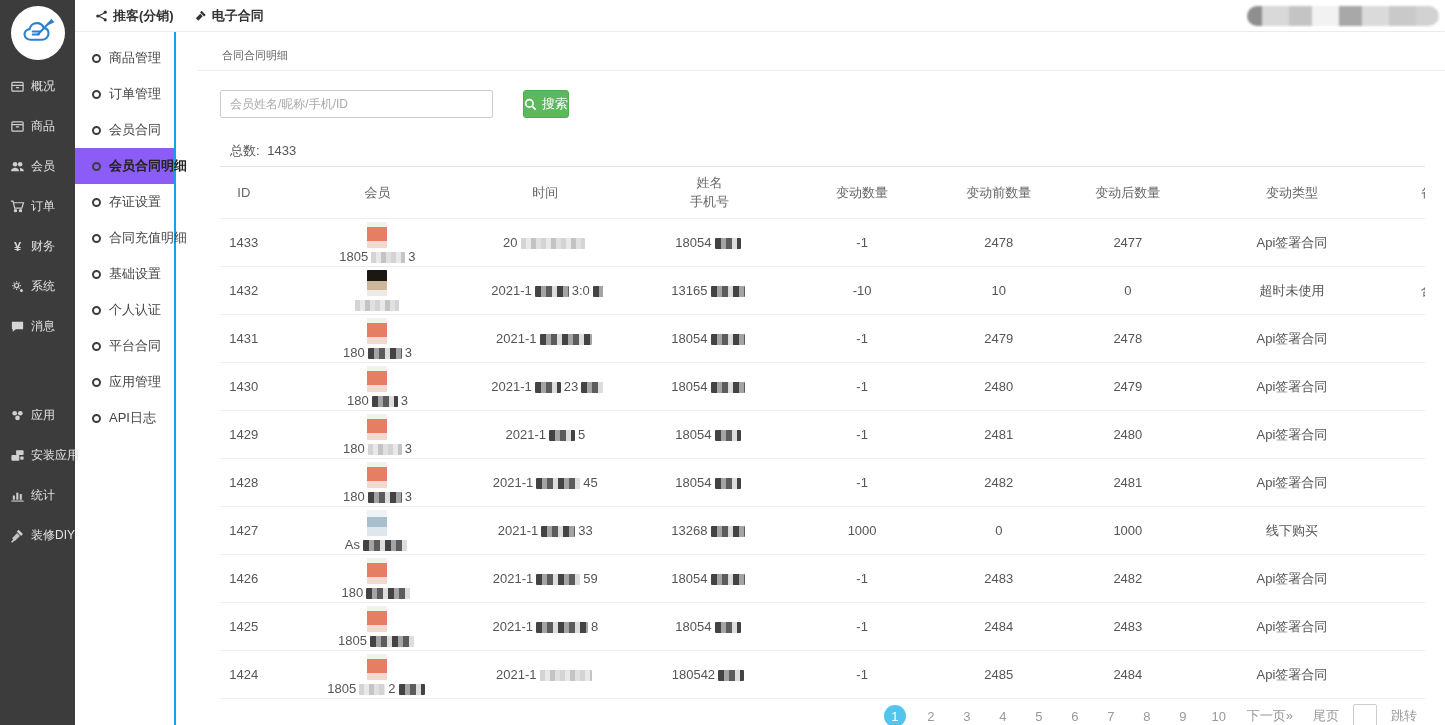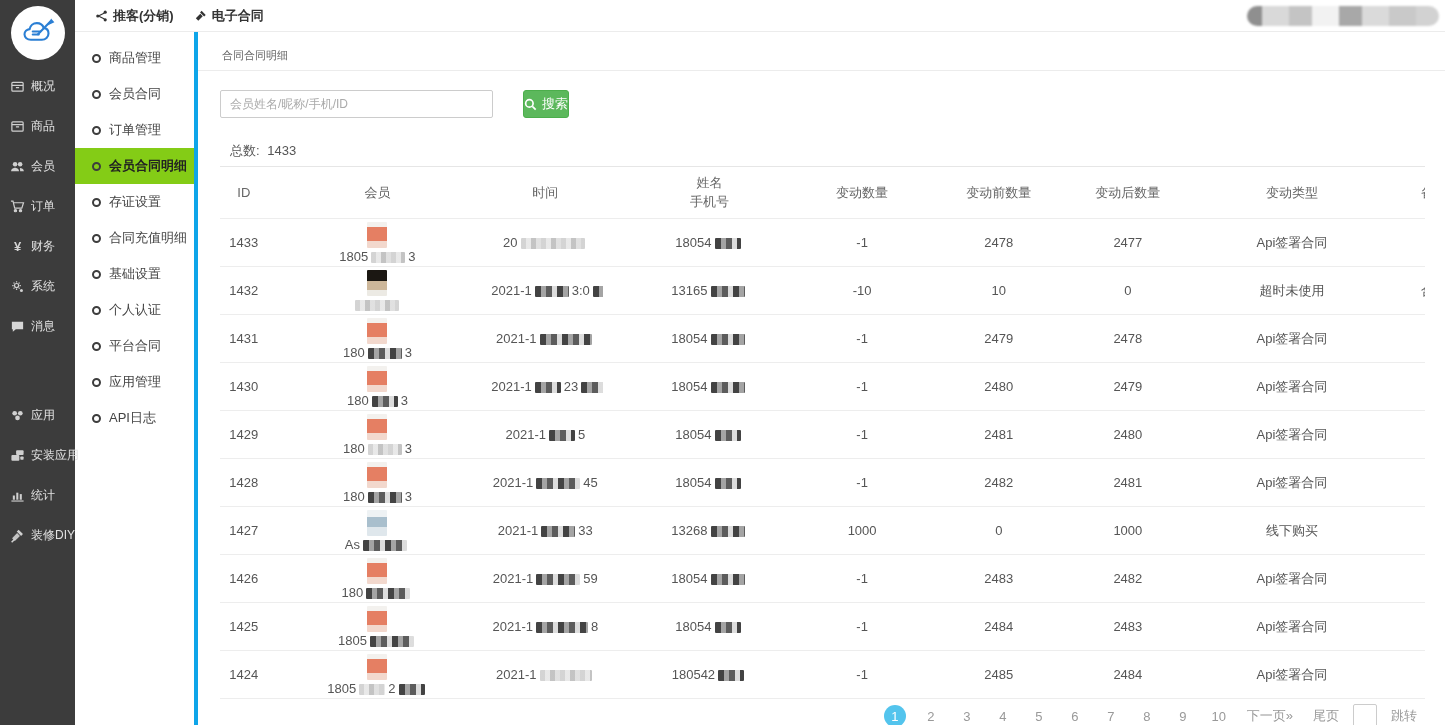--- a/index.html
+++ b/index.html
@@ -16,24 +16,24 @@
   .glyph-icon { width:15px; text-align:center; color:#d4d4d4; font-weight:bold; font-size:13px; display:inline-block; }
 
   
   .topbar { position:absolute; left:75px; top:0; right:0; height:32px; background:#fff; border-bottom:1px solid #ececec; display:flex; align-items:center; z-index:4; }
   .top-tab { display:flex; align-items:center; gap:5px; margin-left:20px; font-size:13px; font-weight:bold; color:#333; cursor:pointer; }
   .user-blur { position:absolute; right:6px; top:6px; width:192px; height:20px; border-radius:10px;
     background:linear-gradient(90deg,#8f8f8f 0 8%,#d9d9d9 8% 22%,#c4c4c4 22% 34%,#f2f2f2 34% 48%,#a8a8a8 48% 60%,#dadada 60% 74%,#c9c9c9 74% 88%,#d2d2d2 88%);
     filter:blur(1px); }
 
   
-  .submenu { position:absolute; left:75px; top:32px; width:123px; bottom:0; background:#fff; border-right:4px solid #0ea5e9; padding-top:8px; z-index:3; }
+  .submenu { position:absolute; left:75px; top:32px; width:101px; bottom:0; background:#fff; border-right:2px solid #0ea5e9; padding-top:8px; z-index:3; }
   .sub-item { display:flex; align-items:center; gap:8px; height:36px; padding-left:17px; color:#444; font-size:13px; cursor:pointer; white-space:nowrap; }
   .sub-item .bullet { width:9px; height:9px; border:2px solid #3d3d3d; border-radius:50%; flex:0 0 auto; }
-  .sub-item.active { background:#84cc16; font-weight:bold; color:#222; }
+  .sub-item.active { background:#8b5cf6; font-weight:bold; color:#222; }
 
   
   .content { position:absolute; left:198px; top:32px; right:0; bottom:0; background:#fff; }
   .page-title { position:absolute; left:24px; top:16px; color:#666; font-size:11px; }
   .title-divider { position:absolute; left:0; right:0; top:38px; border-top:1px solid #ececec; }
   .search-row { position:absolute; left:22px; top:58px; display:flex; align-items:center; }
   .search-input { width:273px; height:28px; border:1px solid #ccc; border-radius:2px; padding:0 9px; font-size:12px; color:#555; outline:none; font-family:inherit; }
   .search-input::placeholder { color:#aaa; }
   .search-btn { margin-left:30px; height:28px; padding:0 0; background:#5cb85c; border:1px solid #4cae4c; border-radius:3px; color:#fff; font-size:13px; display:flex; align-items:center; gap:5px; cursor:pointer; font-family:inherit; }
   .total-row { position:absolute; left:24px; top:110px; color:#555; font-size:13px; }
@@ -198,25 +198,25 @@
   <div class="user-blur"></div>
 </div>
 
 <div class="submenu">
   <div class="sub-item">
       <span class="bullet"></span>
       <span>商品管理</span>
     </div>
   <div class="sub-item">
       <span class="bullet"></span>
+      <span>订单管理</span>
+    </div>
+  <div class="sub-item">
+      <span class="bullet"></span>
       <span>会员合同</span>
-    </div>
-  <div class="sub-item">
-      <span class="bullet"></span>
-      <span>订单管理</span>
     </div>
   <div class="sub-item active">
       <span class="bullet"></span>
       <span>会员合同明细</span>
     </div>
   <div class="sub-item">
       <span class="bullet"></span>
       <span>存证设置</span>
     </div>
   <div class="sub-item">

